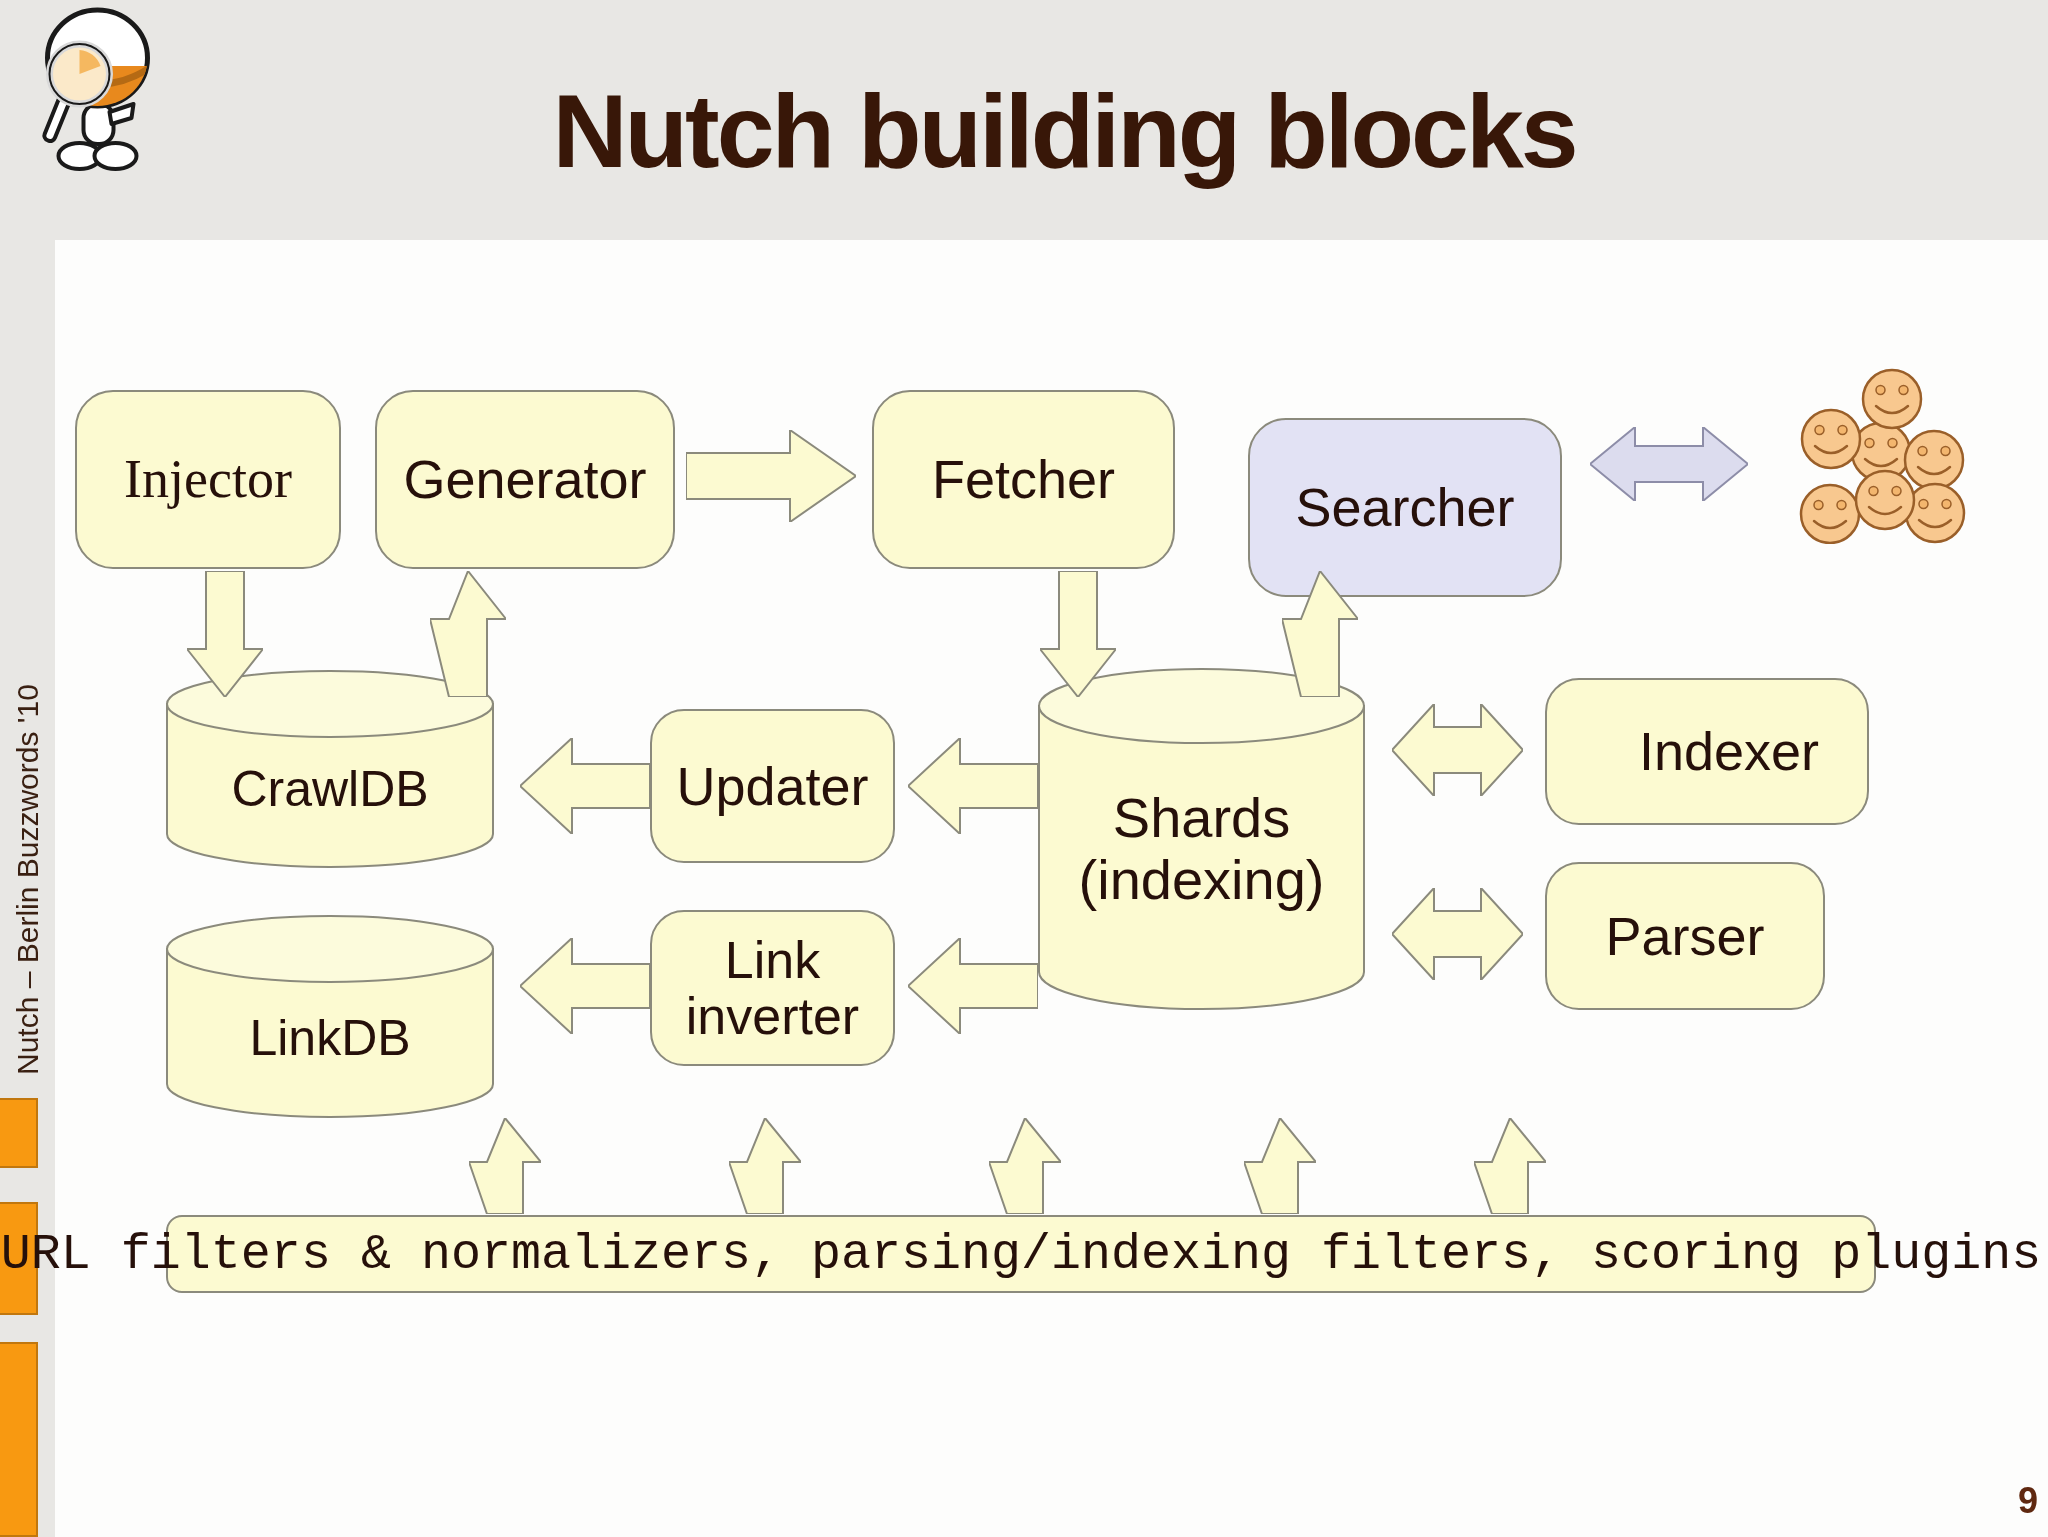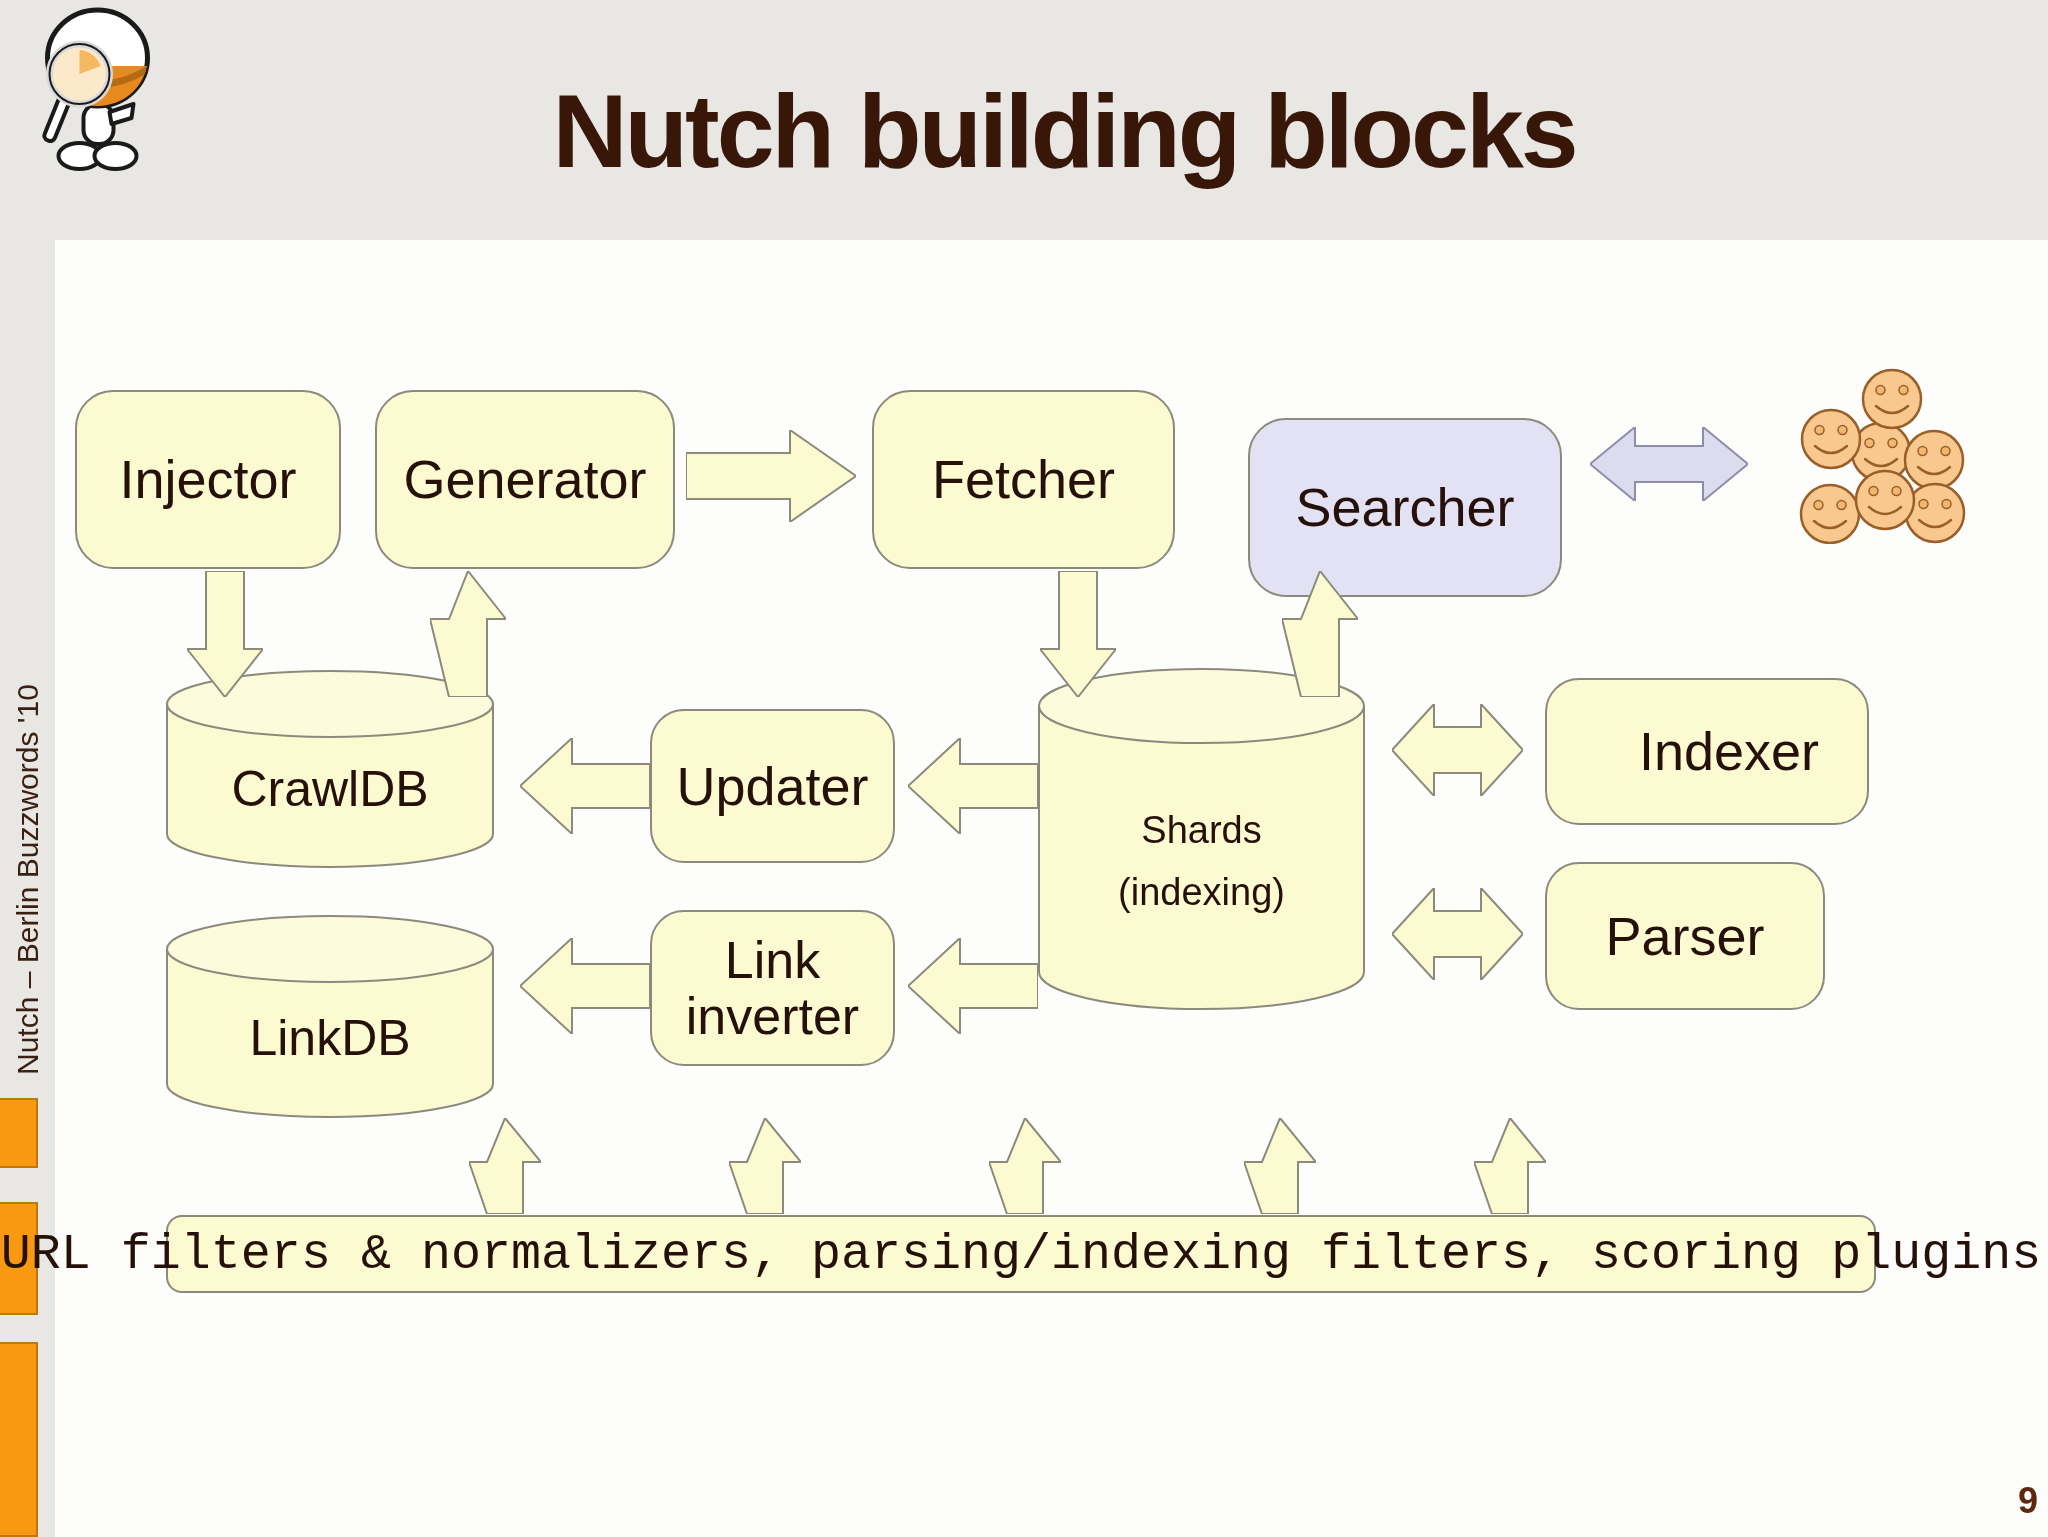--- a/index.html
+++ b/index.html
@@ -93,21 +93,21 @@
   <div class="title">Nutch building blocks</div>
 </div>
 
 <div class="panel"></div>
 
 <div class="side-text">Nutch – Berlin Buzzwords '10</div>
 <div class="obar" style="top:1098px;height:70px;"></div>
 <div class="obar" style="top:1202px;height:113px;"></div>
 <div class="obar" style="top:1342px;height:195px;"></div>
 
-<div class="node" style="left:75px;top:390px;width:262px;height:175px;">Injector</div>
+<div class="node" style="left:75px;top:390px;width:262px;height:175px;font-family:Liberation Serif, serif;">Injector</div>
 <div class="node" style="left:375px;top:390px;width:296px;height:175px;">Generator</div>
 <svg class="arrow" style="left:686px;top:430px;" width="170" height="92">
   <polygon class="shp" points="0,23 104,23 104,0 170,46 104,92 104,69 0,69"></polygon>
 </svg>
 <div class="node" style="left:872px;top:390px;width:299px;height:175px;">Fetcher</div>
 <div class="node searcher" style="left:1248px;top:390px;width:310px;height:175px;">Searcher</div>
 <svg class="arrow" style="left:1590px;top:427px;" width="158" height="74">
   <polygon class="lav" points="0,37 45,0 45,19 113,19 113,0 158,37 113,74 113,55 45,55 45,74" stroke-width="2"></polygon>
 </svg>
 
@@ -162,21 +162,21 @@
     <ellipse class="shp cyl-top" cx="164" cy="35" rx="163" ry="33"></ellipse>
   </svg>
   <div class="cyl-label" style="top:40px;height:160px;">CrawlDB</div>
 </div>
 
 <div class="cyl" style="left:1038px;top:666px;width:327px;height:345px;">
   <svg width="327" height="345">
     <path class="shp" d="M1,40 L1,306 A162.5,37 0 0 0 326,306 L326,40 Z"></path>
     <ellipse class="shp cyl-top" cx="163.5" cy="40" rx="162.5" ry="37"></ellipse>
   </svg>
-  <div class="cyl-label" style="top:52px;height:285px;font-size:38px;">
+  <div class="cyl-label" style="top:40px;height:285px;font-size:56px;">
     <span>Shards</span>
     <span>(indexing)</span>
   </div>
 </div>
 
 <div class="cyl" style="left:166px;top:914px;width:328px;height:205px;">
   <svg width="328" height="205">
     <path class="shp" d="M1,35 L1,170 A163,33 0 0 0 327,170 L327,35 Z"></path>
     <ellipse class="shp cyl-top" cx="164" cy="35" rx="163" ry="33"></ellipse>
   </svg>

